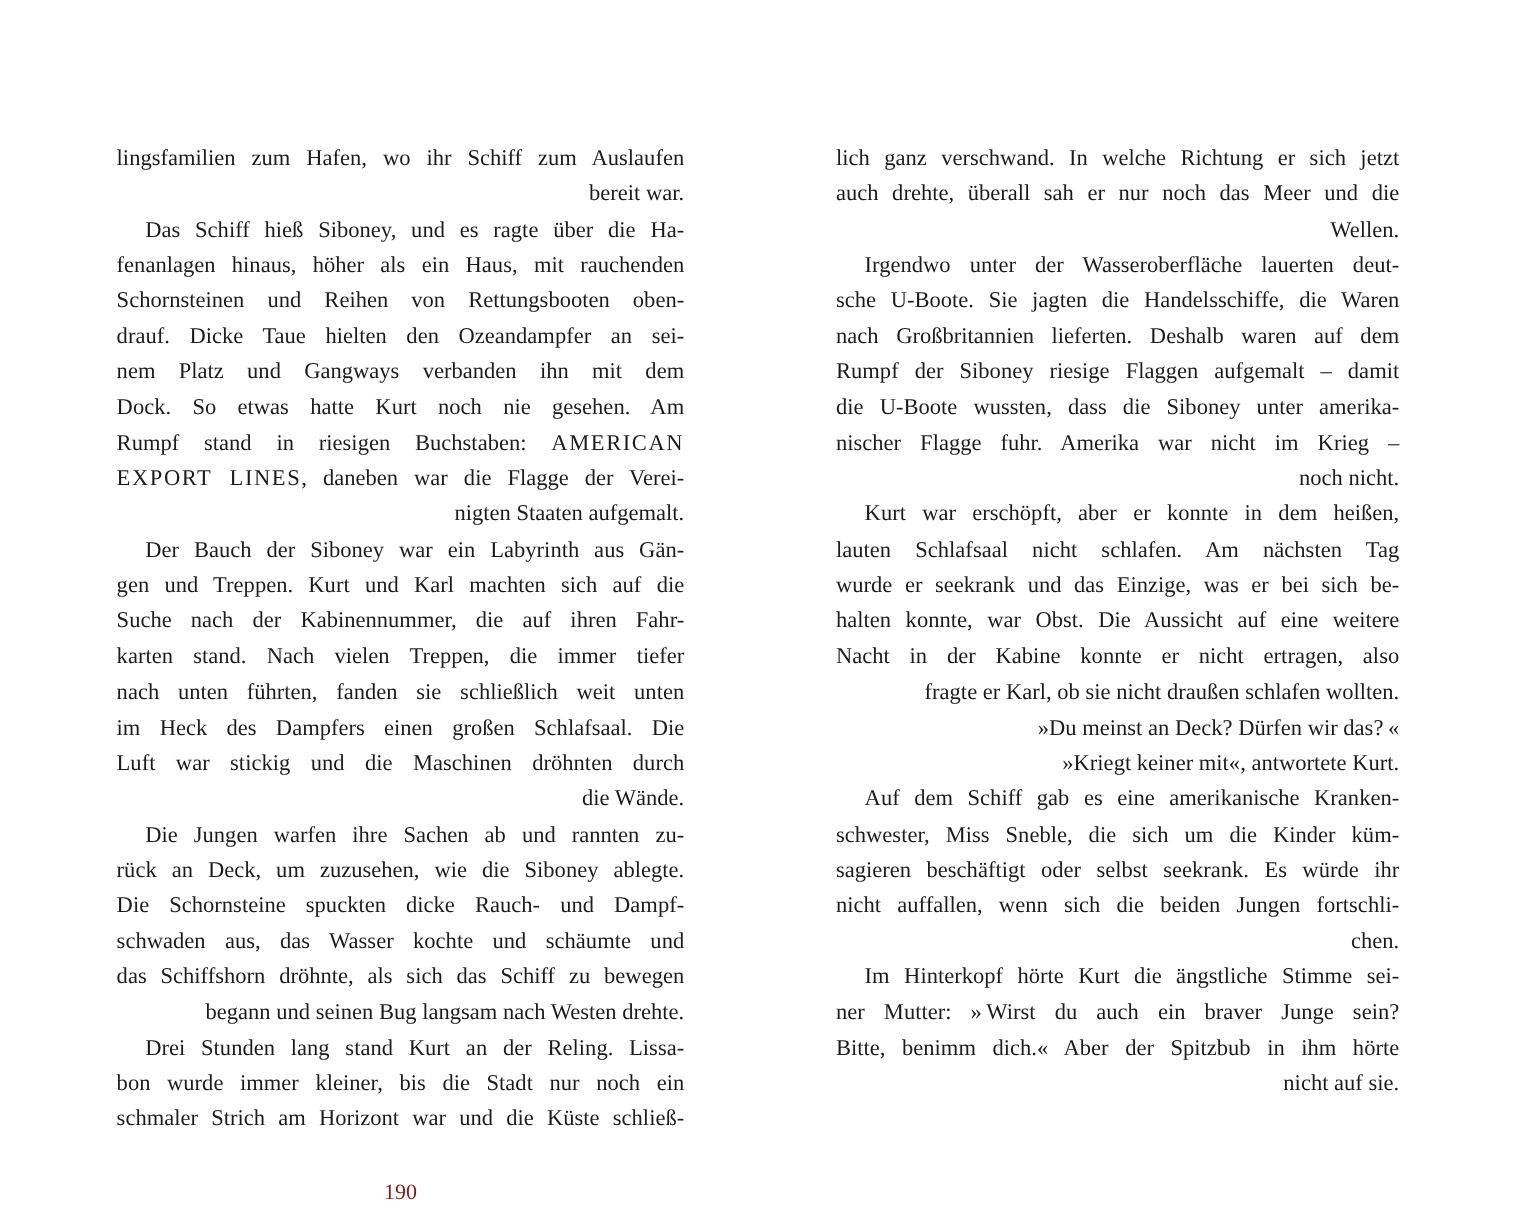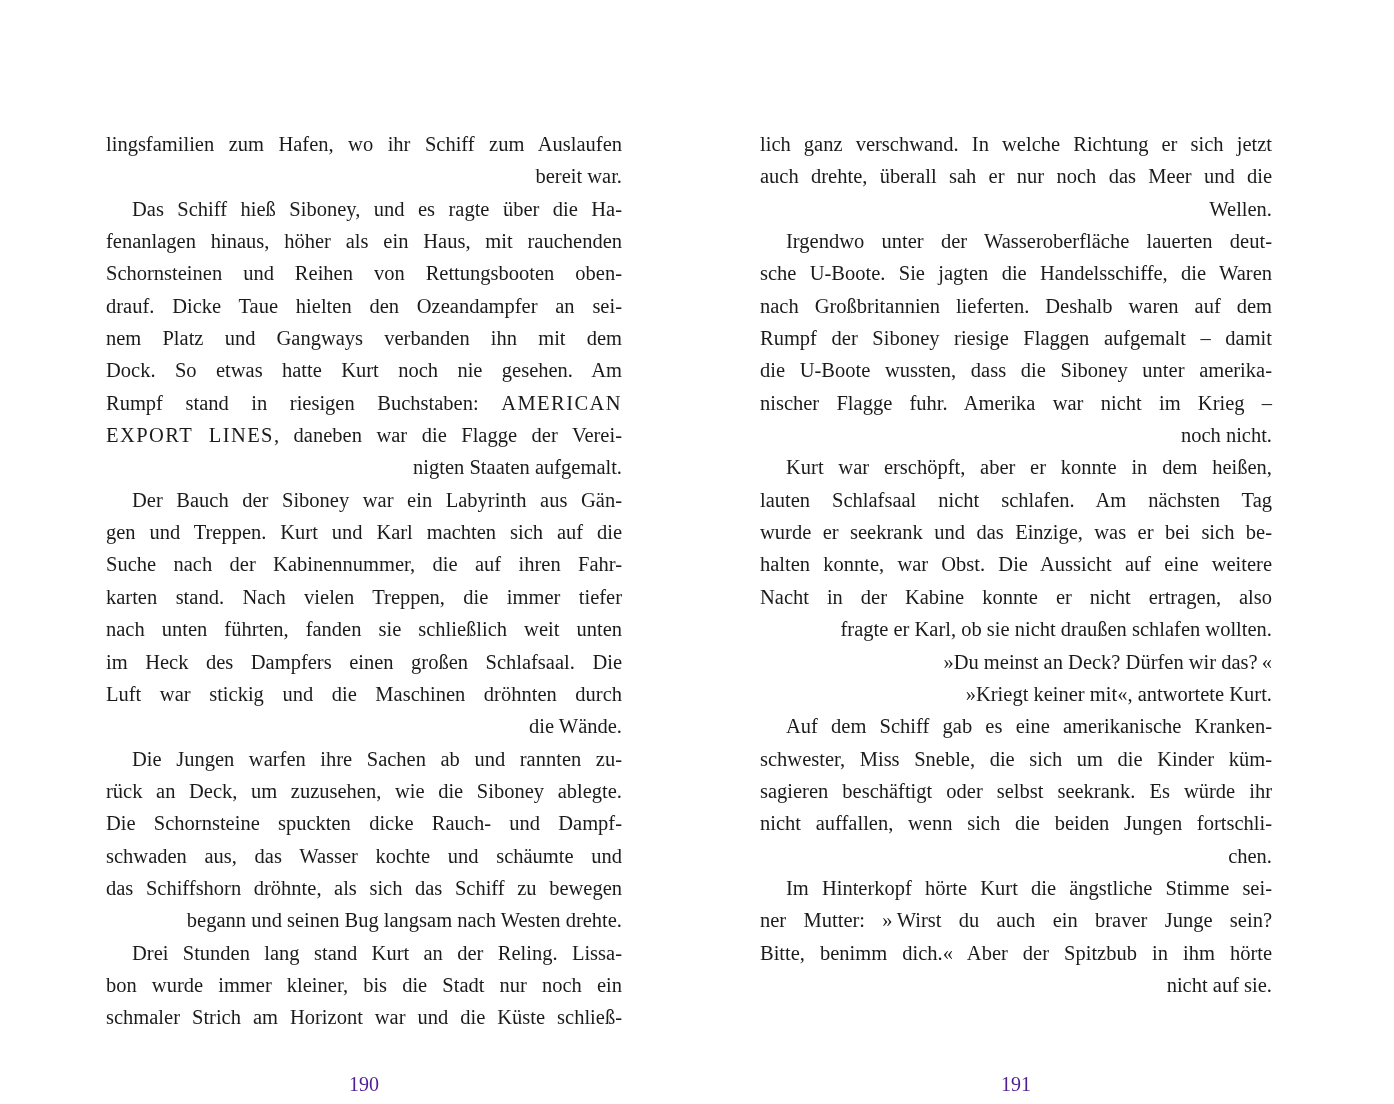--- a/index.html
+++ b/index.html
@@ -40,21 +40,21 @@
   .seg.i  { }
   .seg.sp { letter-spacing: 0.07em; }
   .pagenum {
     position: absolute;
     top: 1026px;
     left: 0;
     width: 100%;
     text-align: center;
     font-size: 20px;
     line-height: 24px;
-    color: #4c1d95;
+    color: #7f1d1d;
   }
 </style>
 </head>
 <body>
 
 <div class="spread">
 
   <section class="page left">
     <div class="textblock">
         <div class="line j"><span class="seg">lingsfamilien zum Hafen, wo ihr Schiff zum Auslaufen</span></div>
@@ -112,16 +112,15 @@
         <div class="line j ind"><span class="seg">Auf dem Schiff gab es eine amerikanische Kranken-</span></div>
         <div class="line j"><span class="seg">schwester, Miss Sneble, die sich um die Kinder küm-</span></div>
         <div class="line j"><span class="seg">sagieren beschäftigt oder selbst seekrank. Es würde ihr</span></div>
         <div class="line j"><span class="seg">nicht auffallen, wenn sich die beiden Jungen fortschli-</span></div>
         <div class="line"><span class="seg">chen.</span></div>
         <div class="line j ind"><span class="seg">Im Hinterkopf hörte Kurt die ängstliche Stimme sei-</span></div>
         <div class="line j"><span class="seg">ner Mutter: » </span><span class="seg i">Wirst du auch ein braver Junge sein?</span></div>
         <div class="line j"><span class="seg i">Bitte, benimm dich.</span><span class="seg">« Aber der Spitzbub in ihm hörte</span></div>
         <div class="line"><span class="seg">nicht auf sie.</span></div>
       </div>
-    <div class="pagenum">191</div>
   </section>
 
 </div>
 
 </body></html>

